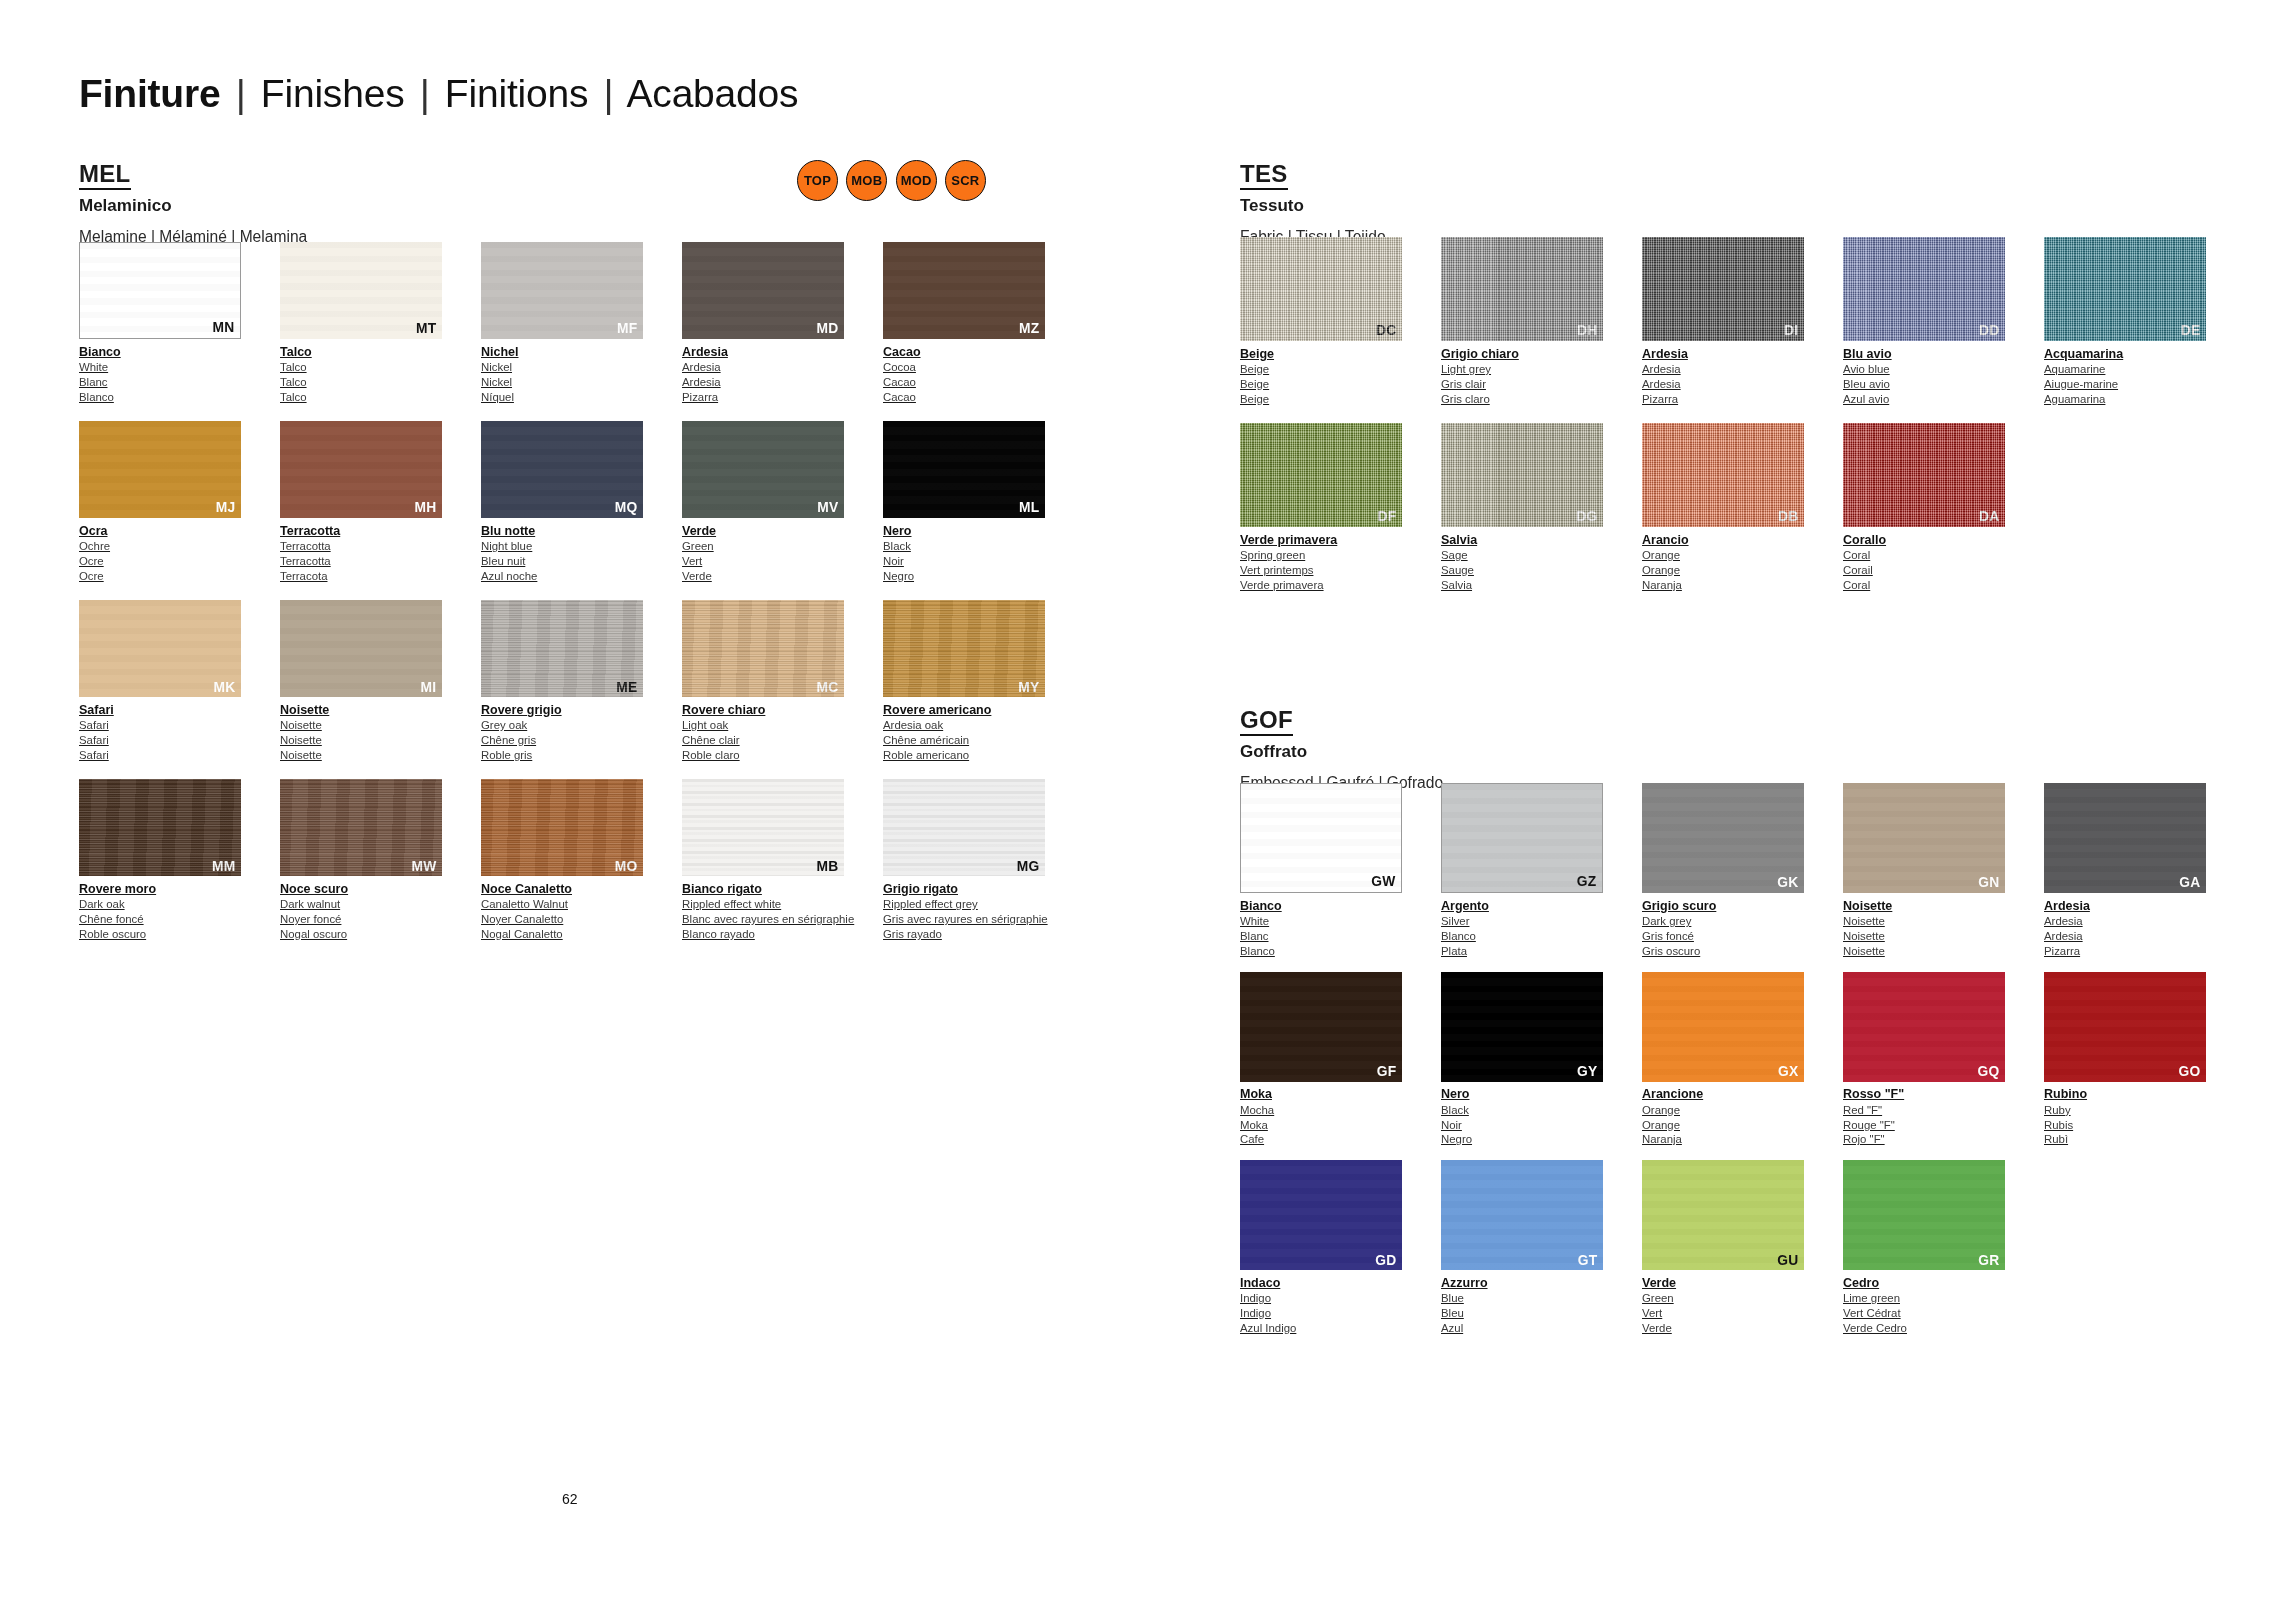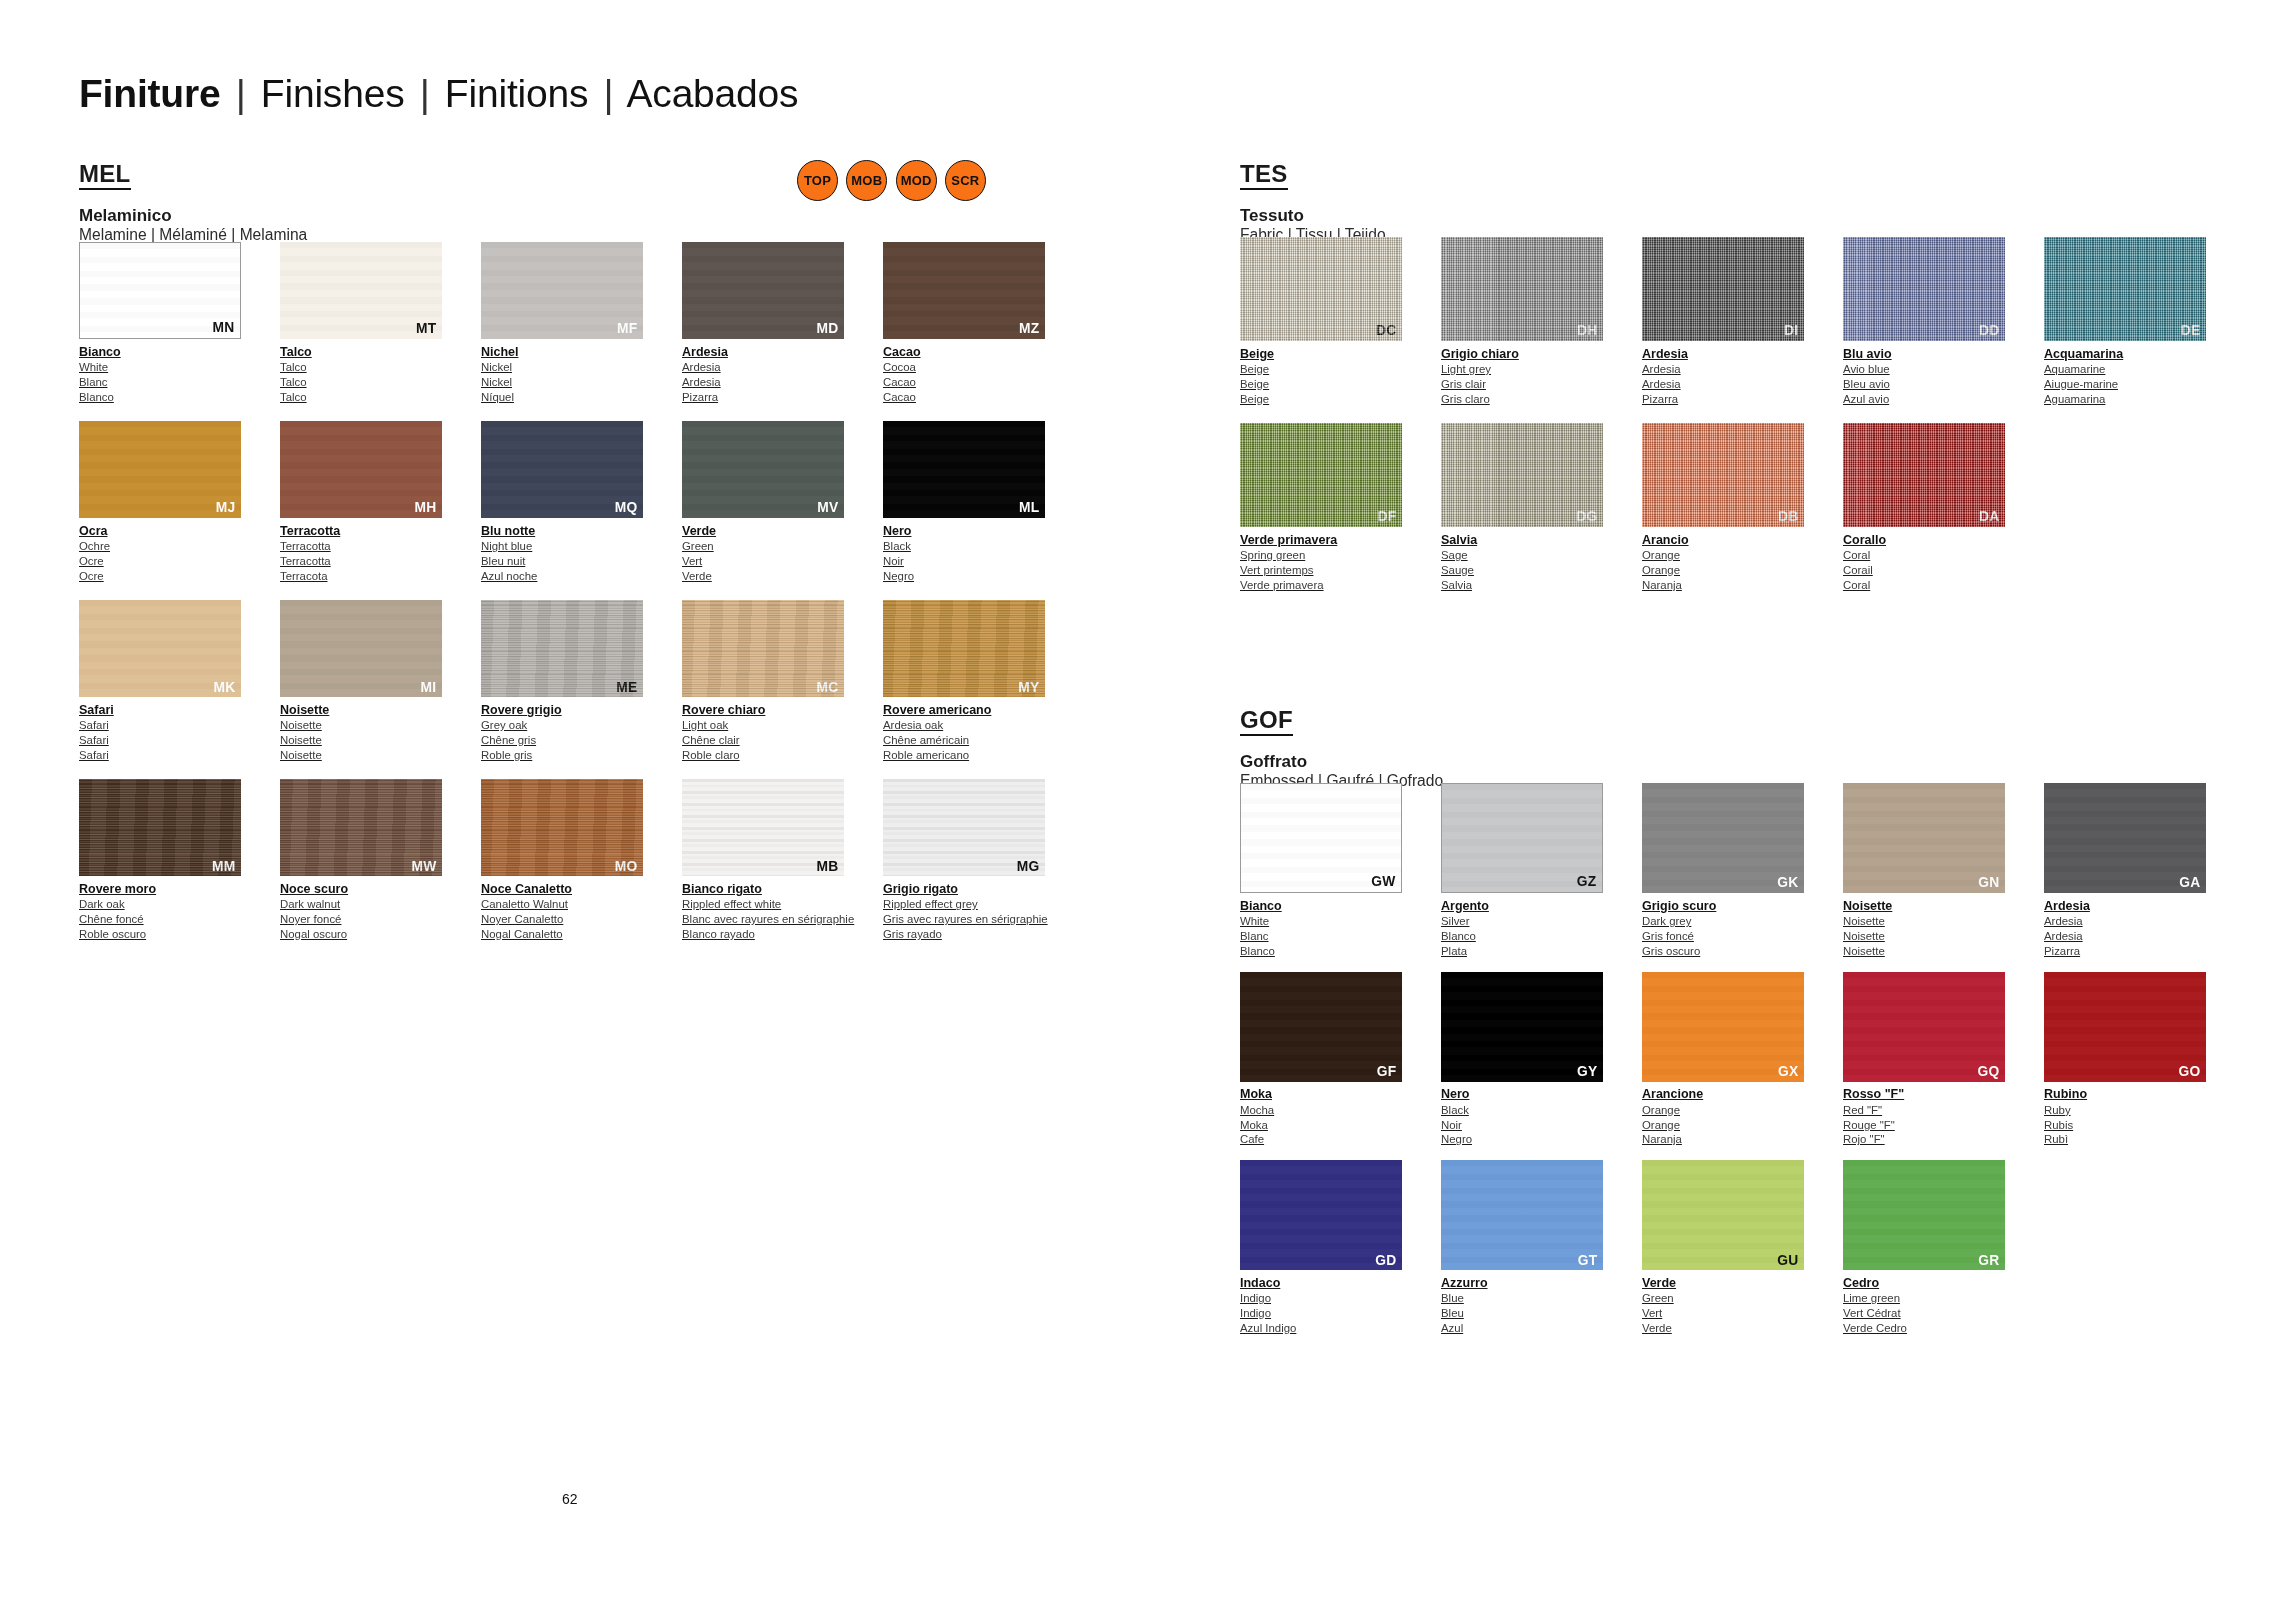--- a/index.html
+++ b/index.html
@@ -51,28 +51,28 @@
     font-weight: bold;
     letter-spacing: 0.3px;
     border-bottom: 2.2px solid #111;
     display: inline-block;
     padding-bottom: 1.8px;
     line-height: 1.05;
   }
   .sec-name {
     font-size: 17px;
     font-weight: bold;
-    margin-top: 16px;
+    margin-top: 6px;
     line-height: 1.15;
   }
   .sec-sub {
     font-size: 15.6px;
     font-weight: normal;
     color: #2b2b2b;
-    margin-top: 0;
+    margin-top: 12px;
     line-height: 1.15;
     white-space: nowrap;
   }
 
   
   .badges {
     position: absolute;
     display: flex;
     gap: 8.3px;
   }

